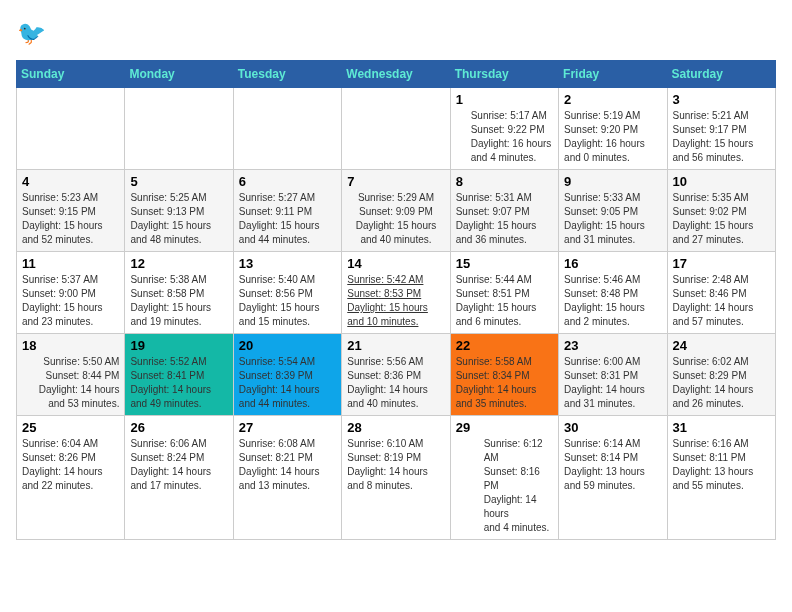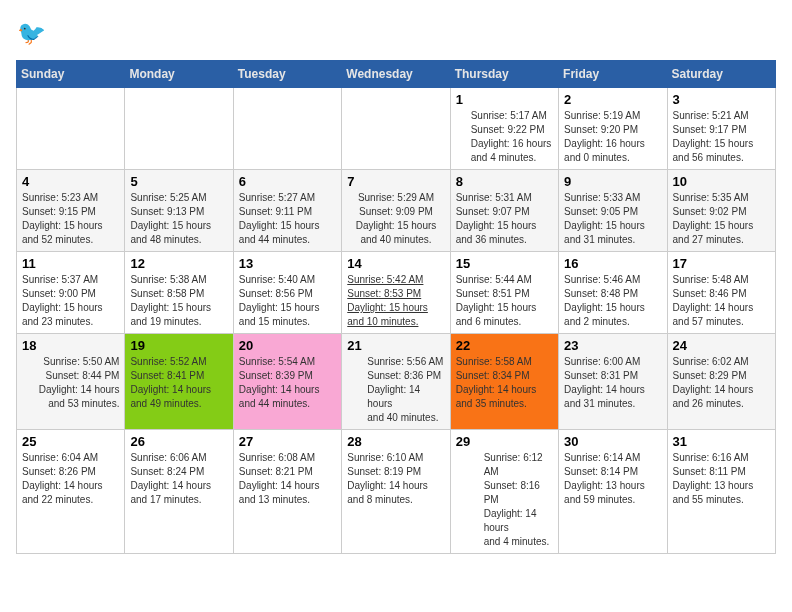--- a/index.html
+++ b/index.html
@@ -29,21 +29,21 @@
       color: #555;
       font-weight: normal;
     }
     .calendar {
       width: 100%;
       border-collapse: collapse;
       font-size: 11px;
     }
     .calendar th {
       background-color: #2a5fa5;
-      color: #e5e5e5;
+      color: #5eead4;
       padding: 6px 4px;
       text-align: left;
       font-size: 12px;
       font-weight: bold;
       border: 1px solid #2a5fa5;
     }
     .calendar td {
       border: 1px solid #ccc;
       vertical-align: top;
       padding: 4px 5px;
@@ -240,51 +240,51 @@
         </td>
         <td>
           <div class="day-number">16</div>
           <div class="day-info" style="white-space: pre-line;">Sunrise: 5:46 AM
 Sunset: 8:48 PM
 Daylight: 15 hours
 and 2 minutes.</div>
         </td>
         <td>
           <div class="day-number">17</div>
-          <div class="day-info" style="white-space: pre-line;">Sunrise: 5:48 AM
+          <div class="day-info" style="white-space: pre-line;">Sunrise: 2:48 AM
 Sunset: 8:46 PM
 Daylight: 14 hours
 and 57 minutes.</div>
         </td>
       </tr>
       <tr style="background: rgb(245, 245, 245);">
         <td style="background: rgb(245, 245, 245);">
           <div class="day-number">18</div>
           <div class="day-info" style="white-space: pre-line; text-align: right;">Sunrise: 5:50 AM
 Sunset: 8:44 PM
 Daylight: 14 hours
 and 53 minutes.</div>
         </td>
-        <td style="background: #84cc16;">
+        <td style="background: #14b8a6;">
           <div class="day-number">19</div>
           <div class="day-info" style="white-space: pre-line;">Sunrise: 5:52 AM
 Sunset: 8:41 PM
 Daylight: 14 hours
 and 49 minutes.</div>
         </td>
-        <td style="background: #f9a8d4; margin-top: 29px;">
+        <td style="background: #0ea5e9; margin-top: 29px;">
           <div class="day-number">20</div>
           <div class="day-info" style="white-space: pre-line;">Sunrise: 5:54 AM
 Sunset: 8:39 PM
 Daylight: 14 hours
 and 44 minutes.</div>
         </td>
         <td style="background: rgb(245, 245, 245);">
           <div class="day-number">21</div>
-          <div class="day-info" style="white-space: pre-line; margin-left: 20px;">Sunrise: 5:56 AM
+          <div class="day-info" style="white-space: pre-line;">Sunrise: 5:56 AM
 Sunset: 8:36 PM
 Daylight: 14 hours
 and 40 minutes.</div>
         </td>
         <td style="background: #f97316;">
           <div class="day-number">22</div>
           <div class="day-info" style="white-space: pre-line;">Sunrise: 5:58 AM
 Sunset: 8:34 PM
 Daylight: 14 hours
 and 35 minutes.</div>

